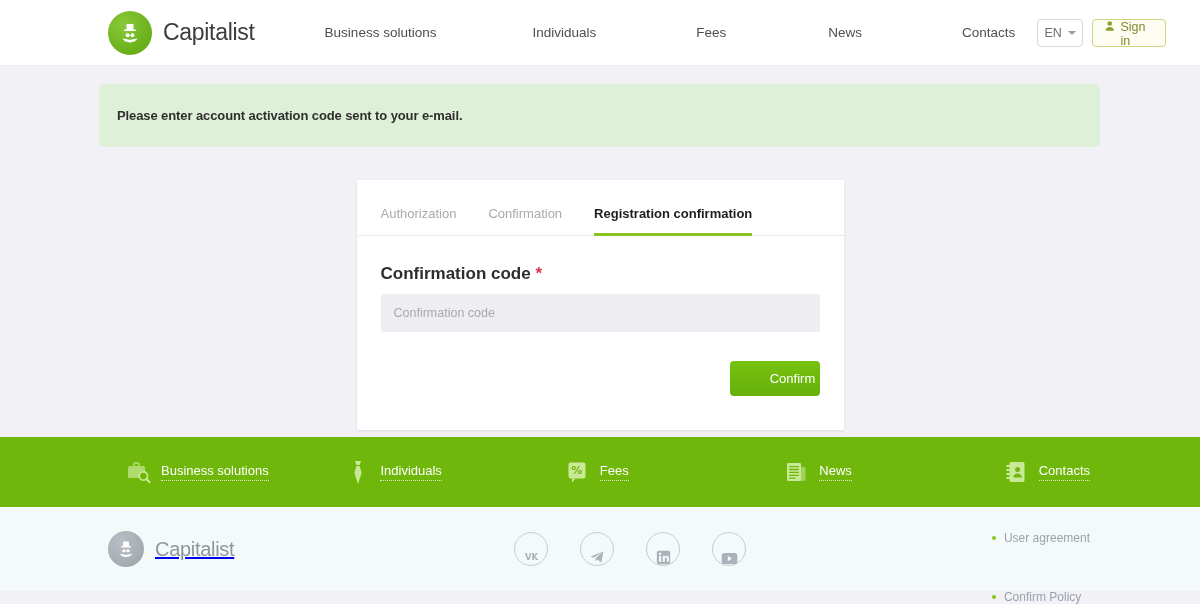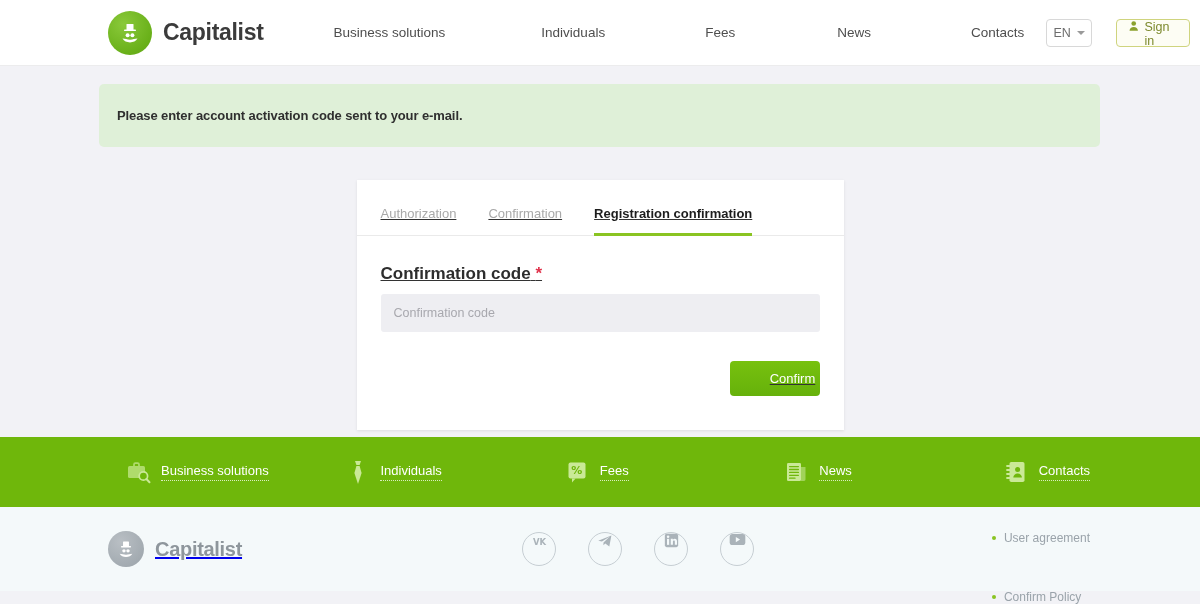--- a/index.html
+++ b/index.html
@@ -44,21 +44,21 @@
     align-items: center;
     justify-content: center;
     flex-shrink: 0;
   }
   .logo-circle.gray {
     background: radial-gradient(circle at 35% 30%, #b9bfc4 0%, #a3abb1 70%, #9aa2a8 100%);
   }
 
   .brand-name {
     font-size: 23px;
-    font-weight: bold;
+    font-weight: normal;
     color: #3b3b3b;
     letter-spacing: -0.3px;
   }
   .brand-name.gray { color: #8e969c; }
 
   .main-nav {
     display: flex;
     align-items: center;
     margin-left: 70px;
     flex: 1;
@@ -73,21 +73,21 @@
     padding: 0 22px;
   }
   .main-nav a:nth-child(1) { padding-left: 0; margin-right: 52px; }
   .main-nav a:nth-child(2) { margin-right: 56px; }
   .main-nav a:nth-child(3) { margin-right: 58px; }
   .main-nav a:nth-child(4) { margin-right: 56px; }
 
   .header-right {
     display: flex;
     align-items: center;
-    gap: 24px;
+    gap: 9px;
     margin-left: auto;
   }
 
   .lang-select {
     width: 52px;
     height: 28px;
     border: 1px solid #d8d8d8;
     border-radius: 4px;
     background: #fff;
     display: flex;
@@ -136,21 +136,20 @@
     display: flex;
     justify-content: center;
     padding-top: 33px;
   }
 
   .card {
     width: 487px;
     background: #ffffff;
     box-shadow: 0 1px 3px rgba(0,0,0,0.09);
     align-self: flex-start;
-    text-decoration: underline;
   }
 
   .tabs {
     display: flex;
     align-items: flex-end;
     padding: 0 24px;
     height: 56px;
     border-bottom: 1px solid #eaeaea;
   }
   .tab {
@@ -254,21 +253,21 @@
 
   .socials {
     display: flex;
     gap: 32px;
     margin-left: 280px;
   }
   .social {
     width: 34px; height: 34px;
     border-radius: 50%;
     border: 1px solid #c6ced3;
-    display: flex; align-items: flex-start; justify-content: center;
+    display: flex; align-items: flex-end; justify-content: center;
     cursor: pointer;
   }
 
   .footer-links {
     margin-left: auto;
     display: flex;
     flex-direction: column;
     gap: 9px;
   }
   .footer-link {

